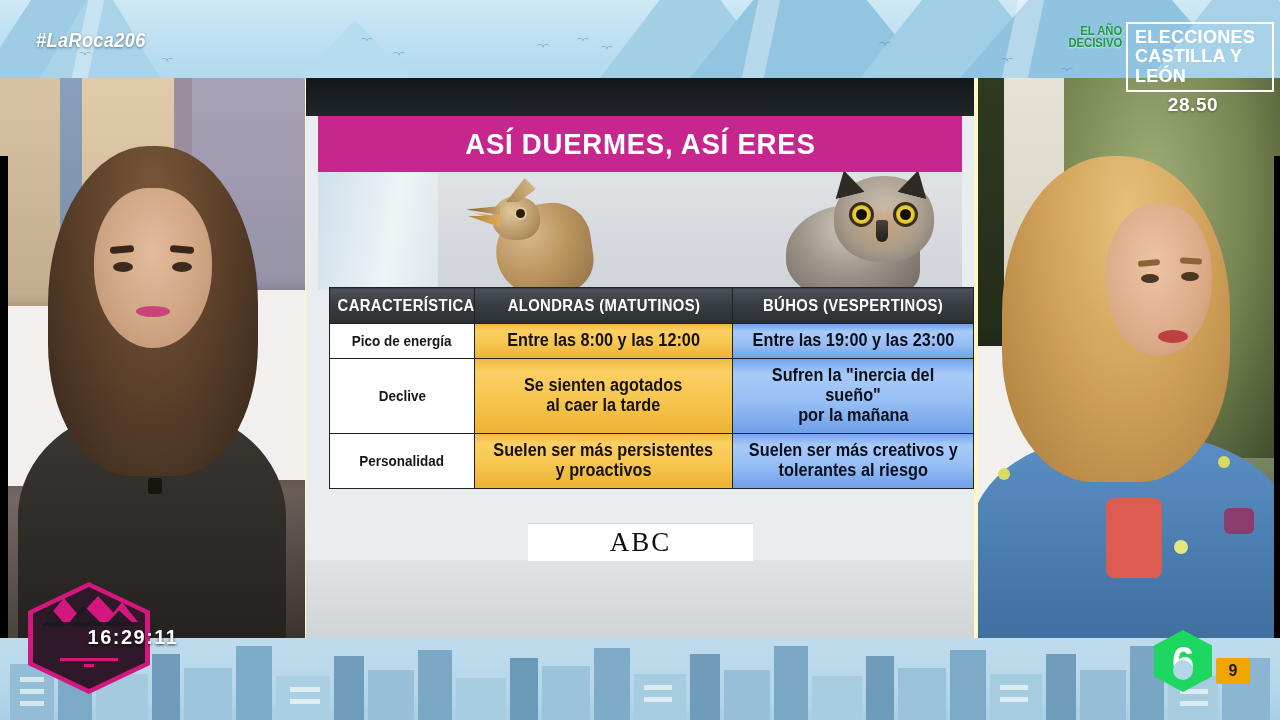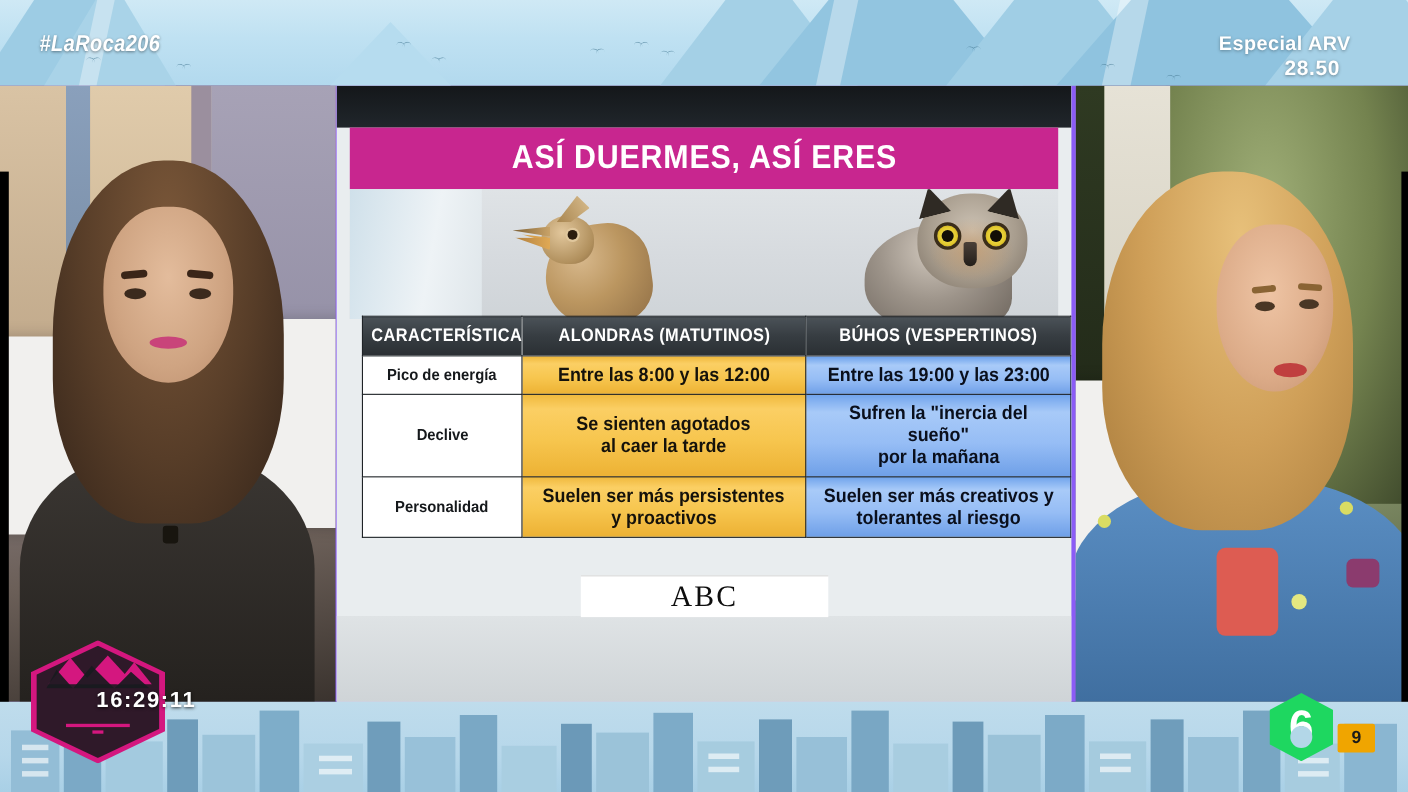--- a/index.html
+++ b/index.html
@@ -63,21 +63,21 @@
     text-shadow:0 1px 3px rgba(0,0,0,.35);
   }
   .promo-time {
     margin-top:2px; text-align:center; color:#ffffff;
     font-size:19px; font-weight:bold; letter-spacing:.6px;
     text-shadow:0 1px 3px rgba(0,0,0,.4);
     padding-left:50px;
   }
 
   
-  .video { position:absolute; left:0; top:78px; width:1280px; height:560px; background:#8b5cf6; }
+  .video { position:absolute; left:0; top:78px; width:1280px; height:560px; background:#fef9c3; }
 
   
   .panel-left  { position:absolute; left:0;   top:0; width:305px; height:560px; overflow:hidden;
     background:linear-gradient(170deg,#cdb79a 0%, #bda88d 18%, #9a8f96 40%, #6b5f58 75%, #3a332e 100%); }
   .panel-right { position:absolute; right:0;  top:0; width:302px; height:560px; overflow:hidden;
     background:linear-gradient(160deg,#6d7a52 0%, #8d9a6c 22%, #b0b48c 45%, #7d8a63 70%, #414a33 100%); }
 
   .setpanel { position:absolute; }
   .chair { position:absolute; background:#f1f0ee; border-radius:10px 10px 4px 4px; box-shadow:0 0 14px rgba(0,0,0,.2); }
 
@@ -291,21 +291,30 @@
     <div class="bird" style="left:160px; top:58px;"></div>
     <div class="bird" style="left:78px;  top:52px;"></div>
     <div class="bird" style="left:878px; top:42px;"></div>
     <div class="bird" style="left:1000px;top:58px;"></div>
     <div class="bird" style="left:1060px;top:68px;"></div>
   </div>
 
   <div class="hashtag">#LaRoca206</div>
 
   <div class="promo">
-    <div class="promo-sub">Especial ARV</div>
+    <div class="promo-row">
+      <div class="promo-tag">
+        <div>EL AÑO</div>
+        <div>DECISIVO</div>
+      </div>
+      <div class="promo-box">
+        <div class="promo-l1">ELECCIONES</div>
+        <div class="promo-l2">CASTILLA Y LEÓN</div>
+      </div>
+    </div>
     <div class="promo-time">28.50</div>
   </div>
 
   <div class="video">
 
     <div class="panel-left">
       <div class="setpanel" style="left:0;top:0;width:60px;height:330px;background:linear-gradient(180deg,#d9c3a4,#b9a183);"></div>
       <div class="setpanel" style="left:60px;top:0;width:22px;height:330px;background:linear-gradient(180deg,#8aa0bc,#6f8299);"></div>
       <div class="setpanel" style="left:82px;top:0;width:92px;height:330px;background:linear-gradient(180deg,#e0cbab,#c2ab89);"></div>
       <div class="setpanel" style="left:174px;top:0;width:18px;height:330px;background:#9b8f9e;"></div>

